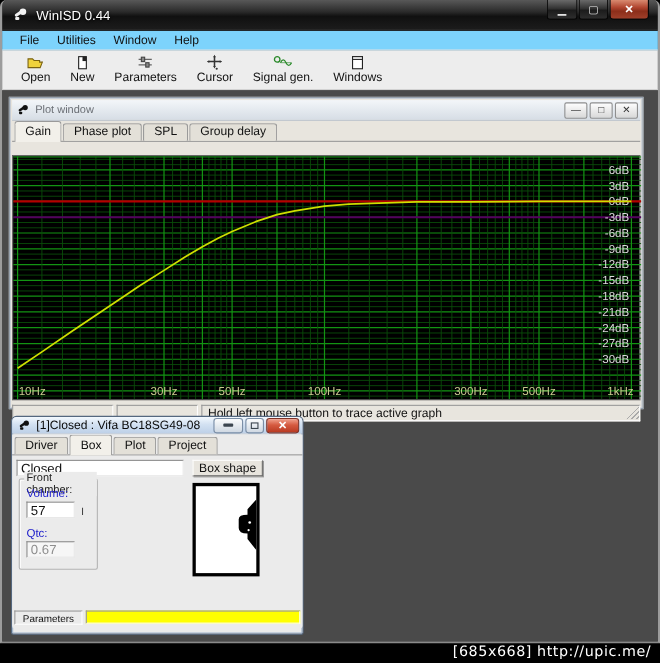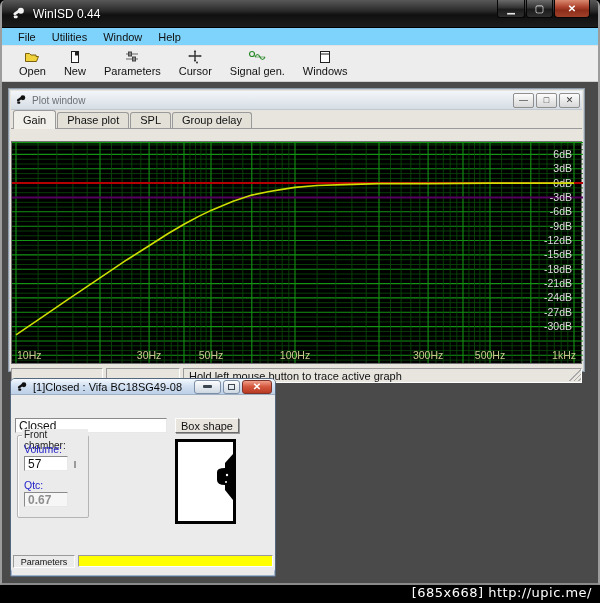--- a/index.html
+++ b/index.html
@@ -355,31 +355,37 @@
           <span class="bw-title">[1]Closed : Vifa BC18SG49-08</span>
           <div class="bbtn min">
               <span class="bar"></span>
             </div>
           <div class="bbtn max">
               <span class="sq"></span>
             </div>
           <div class="bbtn close">✕</div>
         </div>
         <div class="bw-client">
+          <div class="bw-tabbar">
+            <div class="tab">Driver</div>
+            <div class="tab active">Box</div>
+            <div class="tab">Plot</div>
+            <div class="tab">Project</div>
+          </div>
 
           <input class="field" style="left: 4px; top: 23px; width: 152px; height: 15px;" value="Closed">
           <div class="btn-classic" style="left:164px;top:23px;width:64px;height:15px;">Box shape</div>
 
           <div class="groupbox">
             <span class="legend">Front chamber:</span>
             <span class="blue-label" style="left:6px;top:7px;">Volume:</span>
             <input class="field" style="left: 6px; top: 20px; width: 44px; height: 15px; position: absolute;" value="57">
             <span class="unit-label" style="left:56px;top:24px;">l</span>
             <span class="blue-label" style="left:6px;top:43px;">Qtc:</span>
-            <input class="field" style="left: 6px; top: 56px; width: 44px; height: 15px; position: absolute; color: rgb(142, 142, 142); background: rgb(246, 246, 246); font-weight: bold;" disabled="" value="0.67">
+            <input class="field" style="left: 6px; top: 56px; width: 44px; height: 15px; position: absolute; color: rgb(142, 142, 142); background: rgb(246, 246, 246);" disabled="" value="0.67">
           </div>
 
           <div class="box-drawing">
             <svg width="24" height="50" viewBox="0 0 24 50" style="position:absolute;right:-1px;top:11px;">
               <path d="M23 1 L23 47 L15 37 L15 32 Q7 32 7 27 L7 19 Q7 15 15 15 L15 10 Z" fill="#000"></path>
               <circle cx="17" cy="22" r="1.2" fill="#fff"></circle>
               <circle cx="16" cy="29" r="1" fill="#fff"></circle>
             </svg>
           </div>
 

